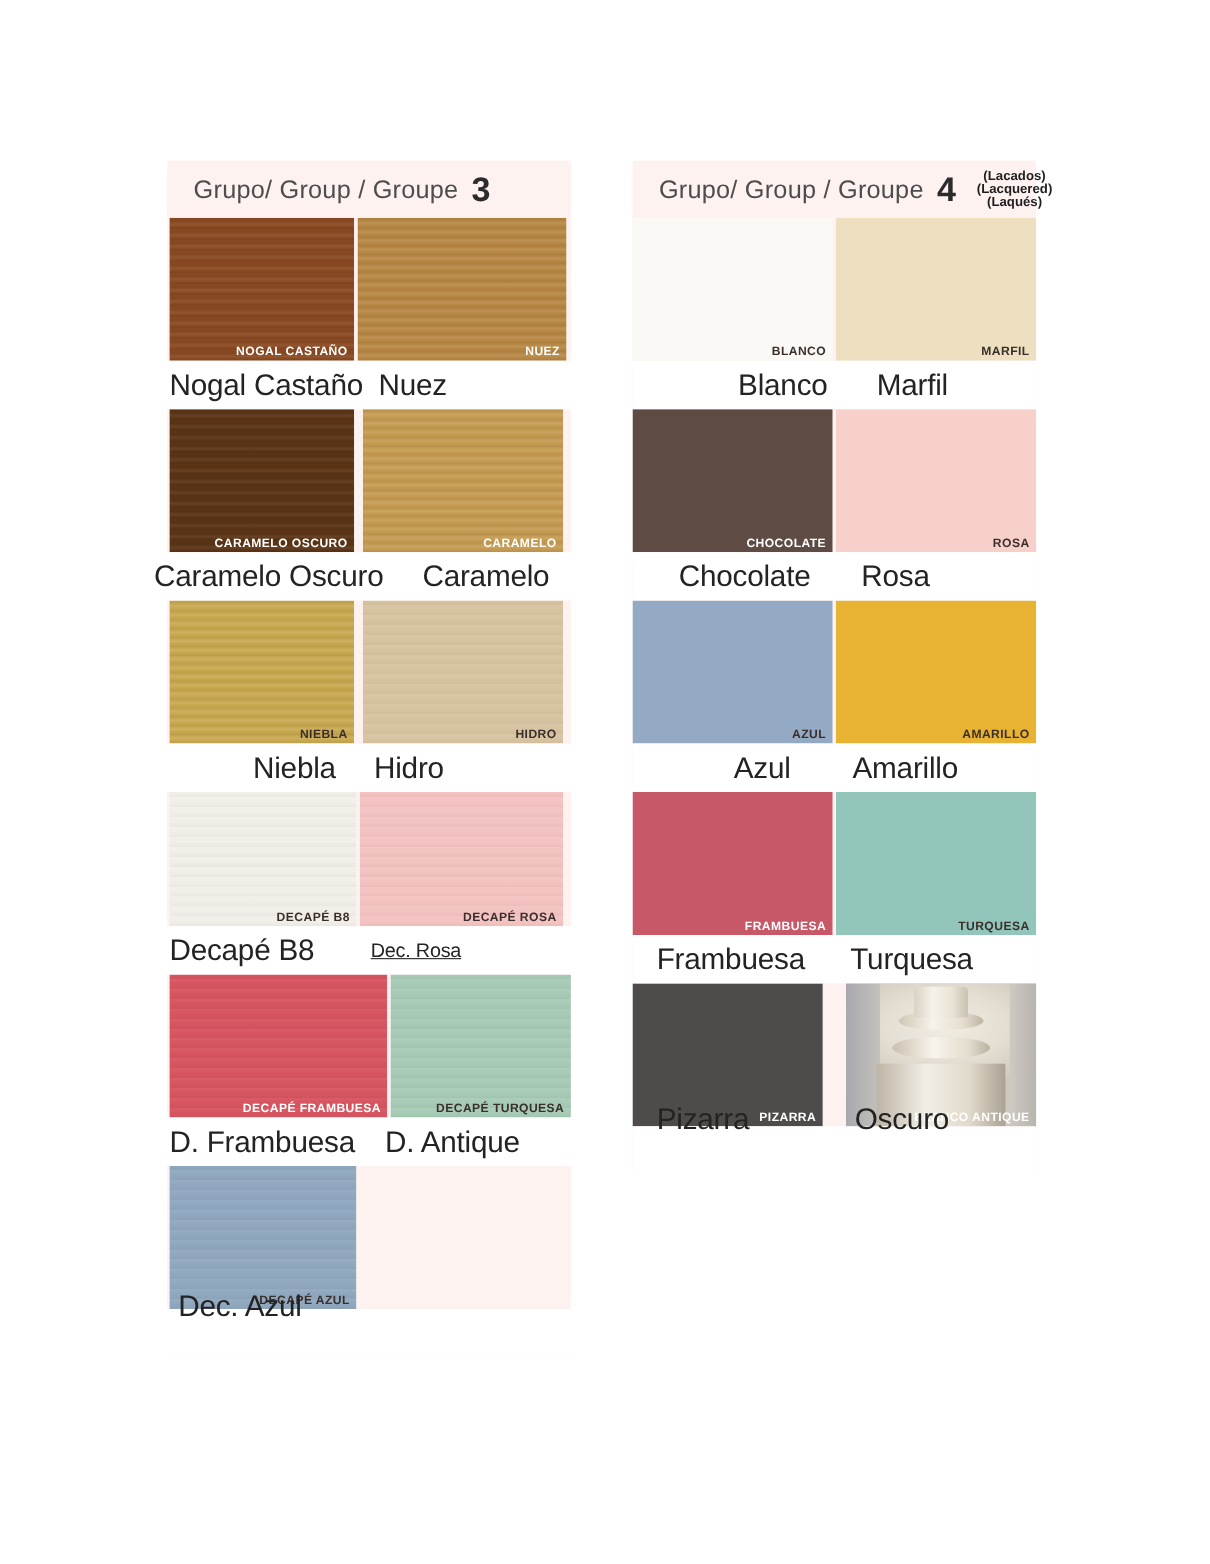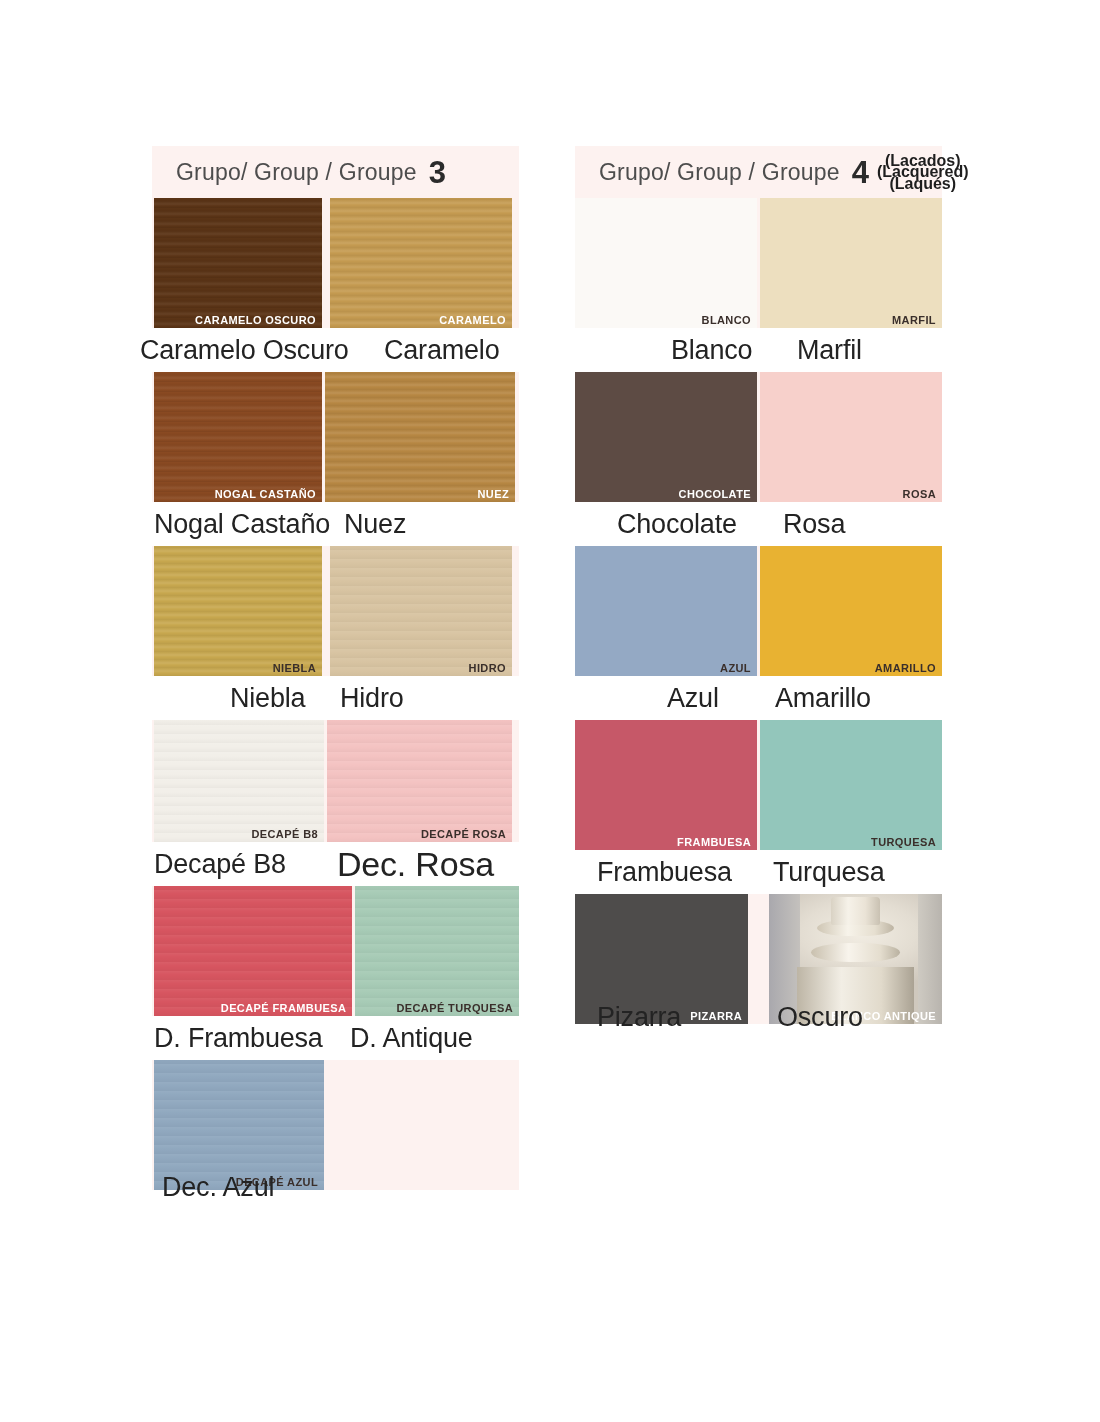--- a/index.html
+++ b/index.html
@@ -56,22 +56,22 @@
     font-family: "Liberation Sans", sans-serif;
   }
   .group-number {
     font-size: 31px;
     font-weight: bold;
     color: #2b2b2b;
     margin-left: 12px;
     line-height: 1;
   }
   .group-sub {
-    margin-left: 8px;
-    font-size: 16px;
+    margin-left: 19px;
+    font-size: 12px;
     line-height: 11.5px;
     color: #1e1e1e;
     font-weight: bold;
     white-space: nowrap;
   }
   .group-sub div { display:block; }
 
   
   .swatch-row {
     position: relative;
@@ -206,56 +206,56 @@
     <div class="group-col">
       <div class="group-header">
         <span class="group-title">Grupo/ Group / Groupe</span>
         <span class="group-number">3</span>
       </div>
 
       <div class="rows">
           <div class="swatch-row">
             <div class="swatch-strip" style="height: 130px;">
               <div class="cell" style="width: 168px; margin-left: 2px;">
+                <div class="chip" style="background: rgb(138, 74, 34);"></div>
+                <div class="grain"></div>
+                <div class="chip-label light">NOGAL CASTAÑO</div>
+              </div>
+              <div class="cell" style="width: 190px; margin-left: 3px;">
+                <div class="chip" style="background: rgb(183, 135, 67);"></div>
+                <div class="grain fine"></div>
+                <div class="chip-label light">NUEZ</div>
+              </div>
+            </div>
+            <div class="caption-row" style="height: 44px;">
+              <div class="caption" style="left: 2px; font-size: 27px;">Nogal Castaño</div>
+              <div class="caption" style="left: 192px; font-size: 27px;">Nuez</div>
+            </div>
+          </div>
+          <div class="swatch-row">
+            <div class="swatch-strip" style="height: 130px;">
+              <div class="cell" style="width: 168px; margin-left: 2px;">
                 <div class="chip" style="background: rgb(91, 52, 22);"></div>
                 <div class="grain"></div>
                 <div class="chip-label light">CARAMELO OSCURO</div>
               </div>
               <div class="cell" style="width: 182px; margin-left: 8px;">
                 <div class="chip" style="background: rgb(197, 155, 81);"></div>
                 <div class="grain fine"></div>
                 <div class="chip-label light">CARAMELO</div>
               </div>
             </div>
             <div class="caption-row" style="height: 44px;">
               <div class="caption" style="left: -12px; font-size: 27px;">Caramelo Oscuro</div>
               <div class="caption" style="left: 232px; font-size: 27px;">Caramelo</div>
             </div>
           </div>
           <div class="swatch-row">
             <div class="swatch-strip" style="height: 130px;">
               <div class="cell" style="width: 168px; margin-left: 2px;">
-                <div class="chip" style="background: rgb(138, 74, 34);"></div>
-                <div class="grain"></div>
-                <div class="chip-label light">NOGAL CASTAÑO</div>
-              </div>
-              <div class="cell" style="width: 190px; margin-left: 3px;">
-                <div class="chip" style="background: rgb(183, 135, 67);"></div>
-                <div class="grain fine"></div>
-                <div class="chip-label light">NUEZ</div>
-              </div>
-            </div>
-            <div class="caption-row" style="height: 44px;">
-              <div class="caption" style="left: 2px; font-size: 27px;">Nogal Castaño</div>
-              <div class="caption" style="left: 192px; font-size: 27px;">Nuez</div>
-            </div>
-          </div>
-          <div class="swatch-row">
-            <div class="swatch-strip" style="height: 130px;">
-              <div class="cell" style="width: 168px; margin-left: 2px;">
                 <div class="chip" style="background: rgb(200, 168, 79);"></div>
                 <div class="grain fine"></div>
                 <div class="chip-label dark">NIEBLA</div>
               </div>
               <div class="cell" style="width: 182px; margin-left: 8px;">
                 <div class="chip" style="background: rgb(216, 196, 162);"></div>
                 <div class="grain soft"></div>
                 <div class="chip-label dark">HIDRO</div>
               </div>
             </div>
@@ -272,21 +272,21 @@
                 <div class="chip-label dark">DECAPÉ B8</div>
               </div>
               <div class="cell" style="width: 185px; margin-left: 3px;">
                 <div class="chip" style="background: rgb(244, 195, 194);"></div>
                 <div class="grain soft"></div>
                 <div class="chip-label dark">DECAPÉ ROSA</div>
               </div>
             </div>
             <div class="caption-row" style="height: 44px;">
               <div class="caption" style="left: 2px; font-size: 27px;">Decapé B8</div>
-              <div class="caption" style="left: 185px; font-size: 34px;">Dec. Rosa</div>
+              <div class="caption" style="left: 185px; font-size: 18px; text-decoration: underline;">Dec. Rosa</div>
             </div>
           </div>
           <div class="swatch-row">
             <div class="swatch-strip" style="height: 130px;">
               <div class="cell" style="width: 170px; margin-left: 2px; padding-left: 48px;">
                 <div class="chip" style="background: rgb(215, 85, 96);"></div>
                 <div class="grain soft"></div>
                 <div class="chip-label light">DECAPÉ FRAMBUESA</div>
               </div>
               <div class="cell" style="width: 185px; margin-left: 3px;">

